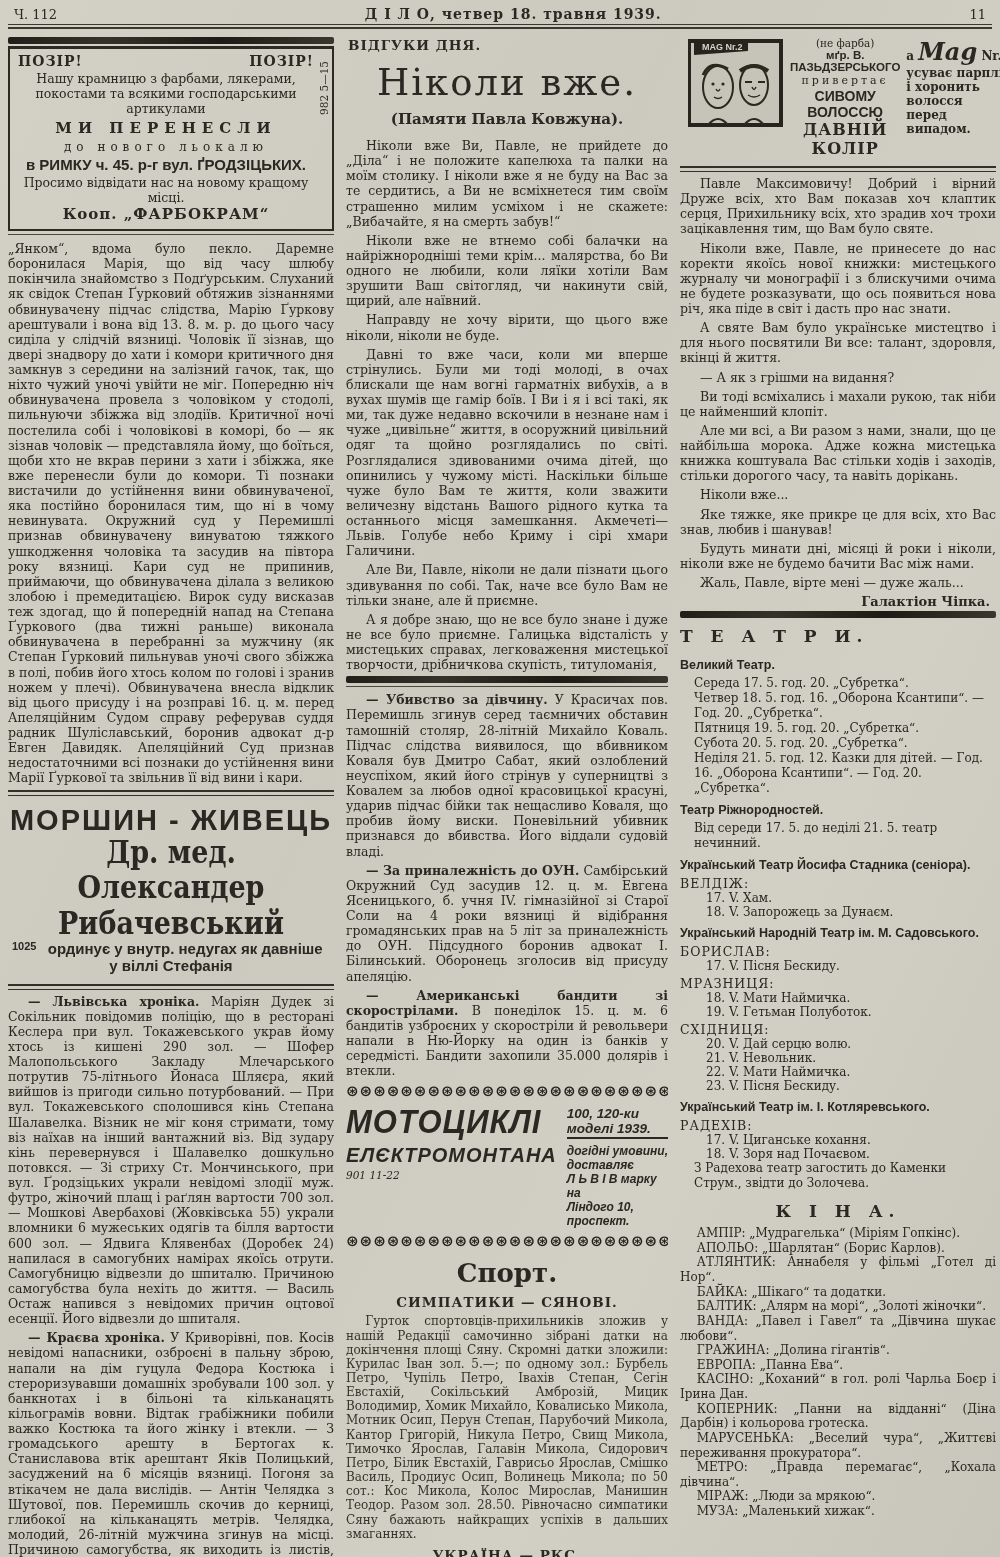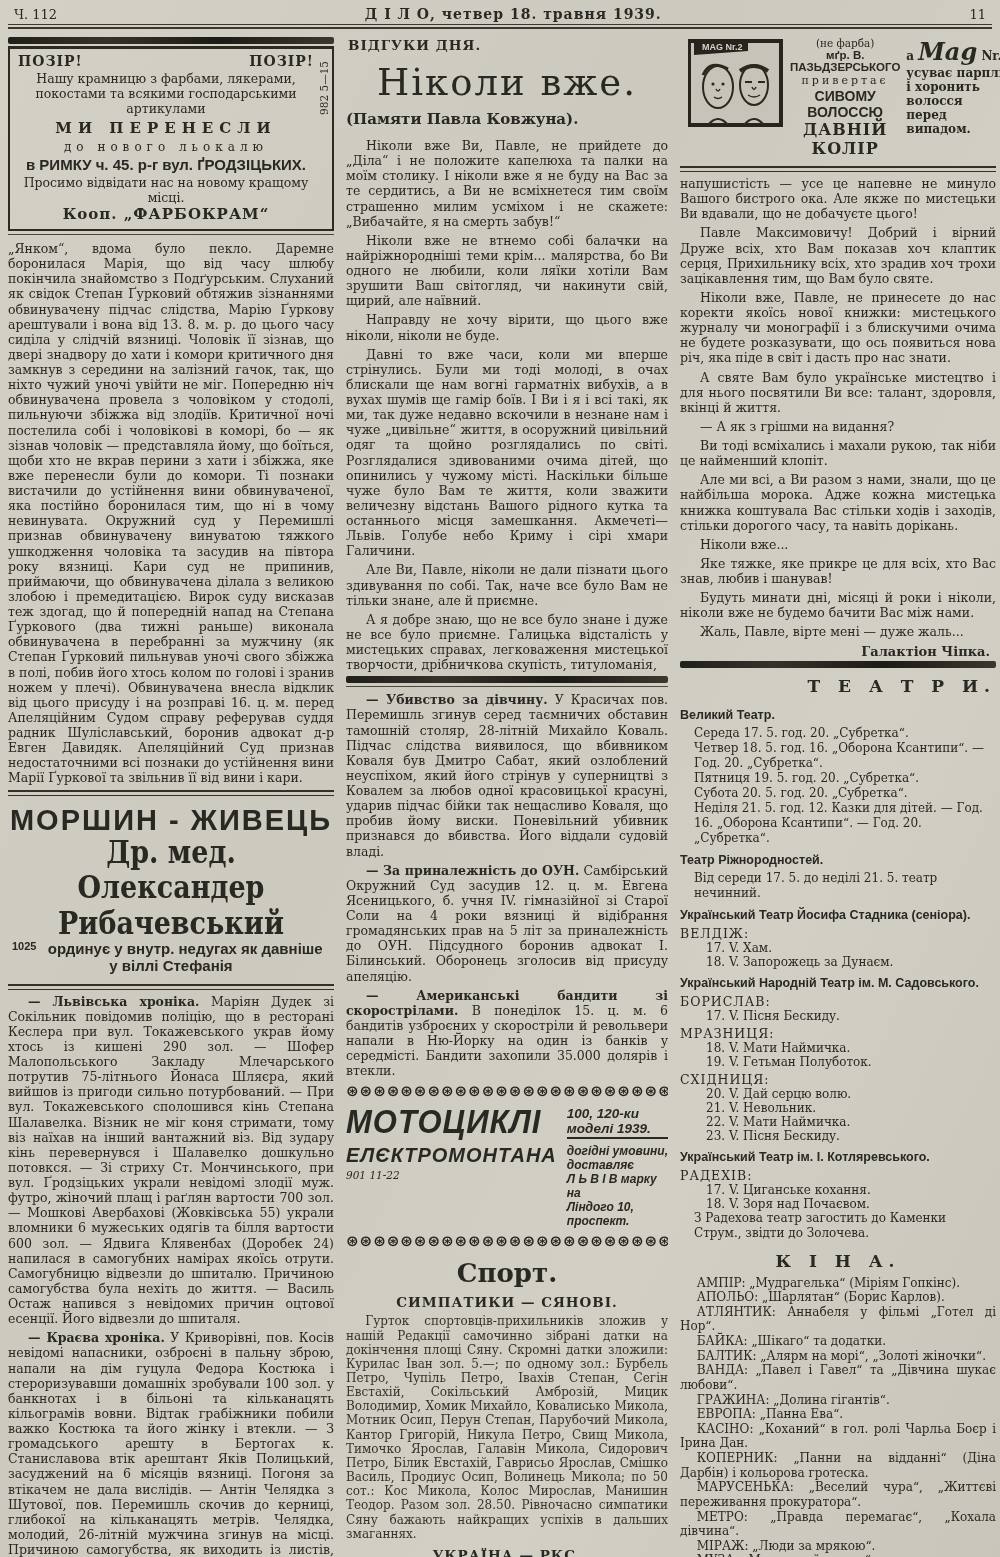--- a/index.html
+++ b/index.html
@@ -33,21 +33,21 @@
   
   .morshyn{text-align:center;padding:4px 0 6px 0;}
   .morshyn .t1{font-size:29px;font-weight:bold;letter-spacing:2px;font-family:"Liberation Sans",sans-serif;}
   .morshyn .t2{font-size:27px;font-weight:bold;margin:4px 0 6px 0;transform:scaleY(1.15);}
   .morshyn .t3{font-size:15px;font-weight:bold;font-family:"Liberation Sans",sans-serif;}
   .morshyn .code{float:left;font-size:11px;margin-left:4px;}
 
   
   .kicker{font-size:13.5px;font-weight:bold;letter-spacing:1px;margin:2px 0 8px 2px;}
   .bigtitle{font-size:37px;text-align:center;letter-spacing:2px;margin:0 0 6px 0;}
-  .subtitle{font-size:15px;font-weight:bold;text-align:left;margin-bottom:10px;}
+  .subtitle{font-size:15px;font-weight:bold;text-align:center;margin-bottom:10px;}
   .ornament{font-family:"DejaVu Sans",sans-serif;font-size:15px;font-weight:bold;letter-spacing:1px;white-space:nowrap;overflow:hidden;margin:4px 0;color:#211f19;}
 
   
   .moto{display:flex;gap:10px;align-items:flex-start;margin:2px 0;font-style:italic;}
   .moto .l .big{font-size:31px;font-weight:bold;letter-spacing:1px;font-family:"Liberation Sans",sans-serif;transform:scaleY(1.1);}
   .moto .l .sub{font-size:20px;font-weight:bold;letter-spacing:1px;font-family:"Liberation Sans",sans-serif;margin-top:4px;}
   .moto .l .code{font-size:10.5px;margin-top:2px;}
   .moto .r{font-family:"Liberation Sans",sans-serif;font-size:12px;font-weight:bold;padding-top:2px;}
   .moto .r .u{border-bottom:2px solid #2a2822;font-size:13.5px;margin-bottom:5px;padding-bottom:1px;}
 
@@ -61,21 +61,21 @@
   .mag .mid .s{font-size:10.5px;}
   .mag .mid .n{font-size:11.5px;font-weight:bold;font-family:"Liberation Sans",sans-serif;}
   .mag .mid .v{font-size:11px;letter-spacing:3px;margin:1px 0;}
   .mag .mid .b{font-size:14px;font-weight:bold;font-family:"Liberation Sans",sans-serif;}
   .mag .mid .b2{font-size:16px;font-weight:bold;letter-spacing:1px;}
   .mag .rt{width:98px;font-size:12px;font-weight:bold;text-align:left;}
   .mag .brand{font-size:24px;font-style:italic;font-weight:bold;}
   .mag .brandrow{white-space:nowrap;}
   .mag .nr{font-size:12px;font-weight:bold;}
 
-  .theatre-h{font-size:17px;font-weight:bold;text-align:right;letter-spacing:6px;margin:8px 0 12px 0;}
+  .theatre-h{font-size:17px;font-weight:bold;text-align:left;letter-spacing:6px;margin:8px 0 12px 0;}
   .th-name{font-size:12.5px;font-weight:bold;font-family:"Liberation Sans",sans-serif;margin:7px 0 3px 0;line-height:1.2;}
   .th-line{font-size:12px;line-height:1.25;margin:0;padding-left:14px;text-indent:0;}
   .th-city{font-size:12.5px;margin:3px 0 0 0;letter-spacing:1px;}
   .th-show{font-size:12px;margin:0;padding-left:26px;}
   .kina-h{font-size:17px;font-weight:bold;text-align:center;letter-spacing:6px;margin:10px 0 5px 0;}
   .kina-item{font-size:12px;line-height:1.22;text-align:justify;margin:0;text-indent:1.4em;}
   .sig{text-align:right;font-weight:bold;font-size:13px;padding-right:6px;margin-top:1px;}
 </style>
 </head>
 <body>
@@ -192,21 +192,20 @@
           <div class="b">СИВОМУ ВОЛОССЮ</div>
           <div class="b2">ДАВНІЙ КОЛІР</div>
         </div>
         <div class="rt">
           <div class="brandrow"><span>а</span> <span class="brand">Mag</span> <span class="nr">Nr. 1</span></div>
           <div>усуває парплі і хоронить волосся перед випадом.</div>
         </div>
       </div>
       <div class="ruleD"></div>
 
-      <p class="txt" style="margin-top:4px;">напушистість — усе це напевне не минуло Вашого бистрого ока. Але якже по мистецьки Ви вдавали, що не добачуєте цього!</p>
       <p class="txt ind">Павле Максимовичу! Добрий і вірний Друже всіх, хто Вам показав хоч клаптик серця, Прихильнику всіх, хто зрадив хоч трохи зацікавлення тим, що Вам було святе.</p>
       <p class="txt ind">Ніколи вже, Павле, не принесете до нас коректи якоїсь нової книжки: мистецького журналу чи монографії і з блискучими очима не будете розказувати, що ось появиться нова річ, яка піде в світ і дасть про нас знати.</p>
       <p class="txt ind">А святе Вам було українське мистецтво і для нього посвятили Ви все: талант, здоровля, вкінці й життя.</p>
       <p class="txt ind">— А як з грішми на видання?</p>
       <p class="txt ind">Ви тоді всміхались і махали рукою, так ніби це найменший клопіт.</p>
       <p class="txt ind">Але ми всі, а Ви разом з нами, знали, що це найбільша морока. Адже кожна мистецька книжка коштувала Вас стільки ходів і заходів, стільки дорогого часу, та навіть дорікань.</p>
       <p class="txt ind">Ніколи вже...</p>
       <p class="txt ind">Яке тяжке, яке прикре це для всіх, хто Вас знав, любив і шанував!</p>
       <p class="txt ind">Будуть минати дні, місяці й роки і ніколи, ніколи вже не будемо бачити Вас між нами.</p>
       <p class="txt ind">Жаль, Павле, вірте мені — дуже жаль...</p>

